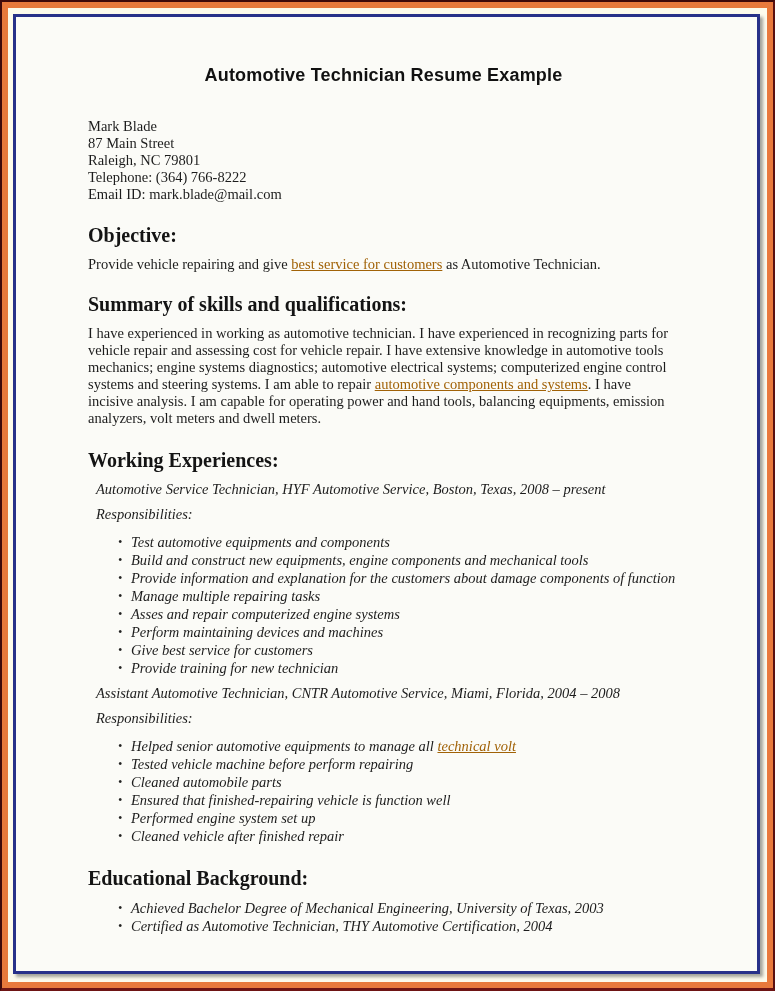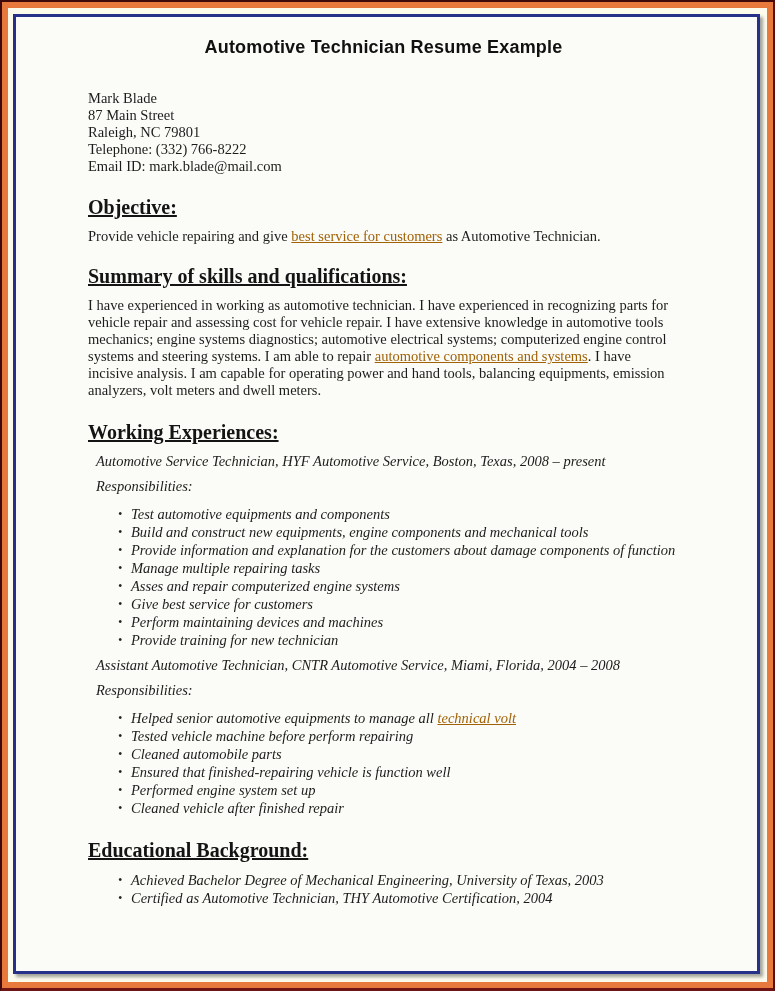--- a/index.html
+++ b/index.html
@@ -28,21 +28,21 @@
   .sheet {
     position: absolute;
     left: 11px; top: 12px;
     width: 747px; height: 960px;
     box-sizing: border-box;
     background: #fbfbf7;
     border: 3px solid #283189;
     box-shadow: 3px 3px 3px #a3a39b;
     overflow: hidden;
   }
-  .sheet-inner { padding: 20px 78px 0 72px; }
+  .sheet-inner { padding: 48px 78px 0 72px; }
 
   h1.resume-title {
     margin: 0 0 32px 0;
     font-family: "Liberation Sans", sans-serif;
     font-size: 18px; font-weight: bold;
     text-align: center;
     color: #111111;
     letter-spacing: 0.2px;
   }
   .contact-block {
@@ -50,21 +50,20 @@
     font-size: 14.5px;
     line-height: 17px;
     margin-bottom: 12px;
   }
   h2.section-heading {
     font-size: 20px;
     font-weight: bold;
     line-height: 1.15;
     margin: 20px 0 9px 0;
     color: #141414;
-    text-decoration: underline;
   }
   h2.heading-objective { margin-top: 21px; }
   h2.heading-working { margin-top: 22px; }
   h2.heading-education { margin-top: 22px; }
   p.body-text {
     margin: 0;
     font-size: 14.5px;
     line-height: 17px;
   }
   .job-lines {
@@ -108,43 +107,43 @@
   <div class="orange-frame"></div>
   <div class="sheet">
     <div class="sheet-inner">
 
       <h1 class="resume-title">Automotive Technician Resume Example</h1>
 
       <div class="contact-block">
         <div>Mark Blade</div>
         <div>87 Main Street</div>
         <div>Raleigh, NC 79801</div>
-        <div>Telephone: (332) 766-8222</div>
+        <div>Telephone: (364) 766-8222</div>
         <div>Email ID: mark.blade@mail.com</div>
       </div>
 
       <h2 class="section-heading heading-objective">Objective:</h2>
       <p class="body-text"><span>Provide vehicle repairing and give </span><a class="inline-link">best service for customers</a><span> as Automotive Technician.</span></p>
 
       <h2 class="section-heading">Summary of skills and qualifications:</h2>
       <p class="body-text"><span>I have experienced in working as automotive technician. I have experienced in recognizing parts for vehicle repair and assessing cost for vehicle repair. I have extensive knowledge in automotive tools mechanics; engine systems diagnostics; automotive electrical systems; computerized engine control systems and steering systems. I am able to repair </span><a class="inline-link">automotive components and systems</a><span>. I have incisive analysis. I am capable for operating power and hand tools, balancing equipments, emission analyzers, volt meters and dwell meters.</span></p>
 
       <h2 class="section-heading heading-working">Working Experiences:</h2>
 
       <div class="job-block">
         <div class="job-lines">Automotive Service Technician, HYF Automotive Service, Boston, Texas, 2008 – present</div>
         <div class="job-lines">Responsibilities:</div>
         <ul class="duty-list">
           <li>Test automotive equipments and components</li>
           <li>Build and construct new equipments, engine components and mechanical tools</li>
           <li>Provide information and explanation for the customers about damage components of function</li>
           <li>Manage multiple repairing tasks</li>
           <li>Asses and repair computerized engine systems</li>
+          <li>Perform maintaining devices and machines</li>
           <li>Give best service for customers</li>
-          <li>Perform maintaining devices and machines</li>
           <li>Provide training for new technician</li>
         </ul>
       </div>
 
       <div class="job-block job-block-2">
         <div class="job-lines">Assistant Automotive Technician, CNTR Automotive Service, Miami, Florida, 2004 – 2008</div>
         <div class="job-lines">Responsibilities:</div>
         <ul class="duty-list">
           <li><span>Helped senior automotive equipments to manage all </span><a class="inline-link">technical volt</a></li>
           <li>Tested vehicle machine before perform repairing</li>

